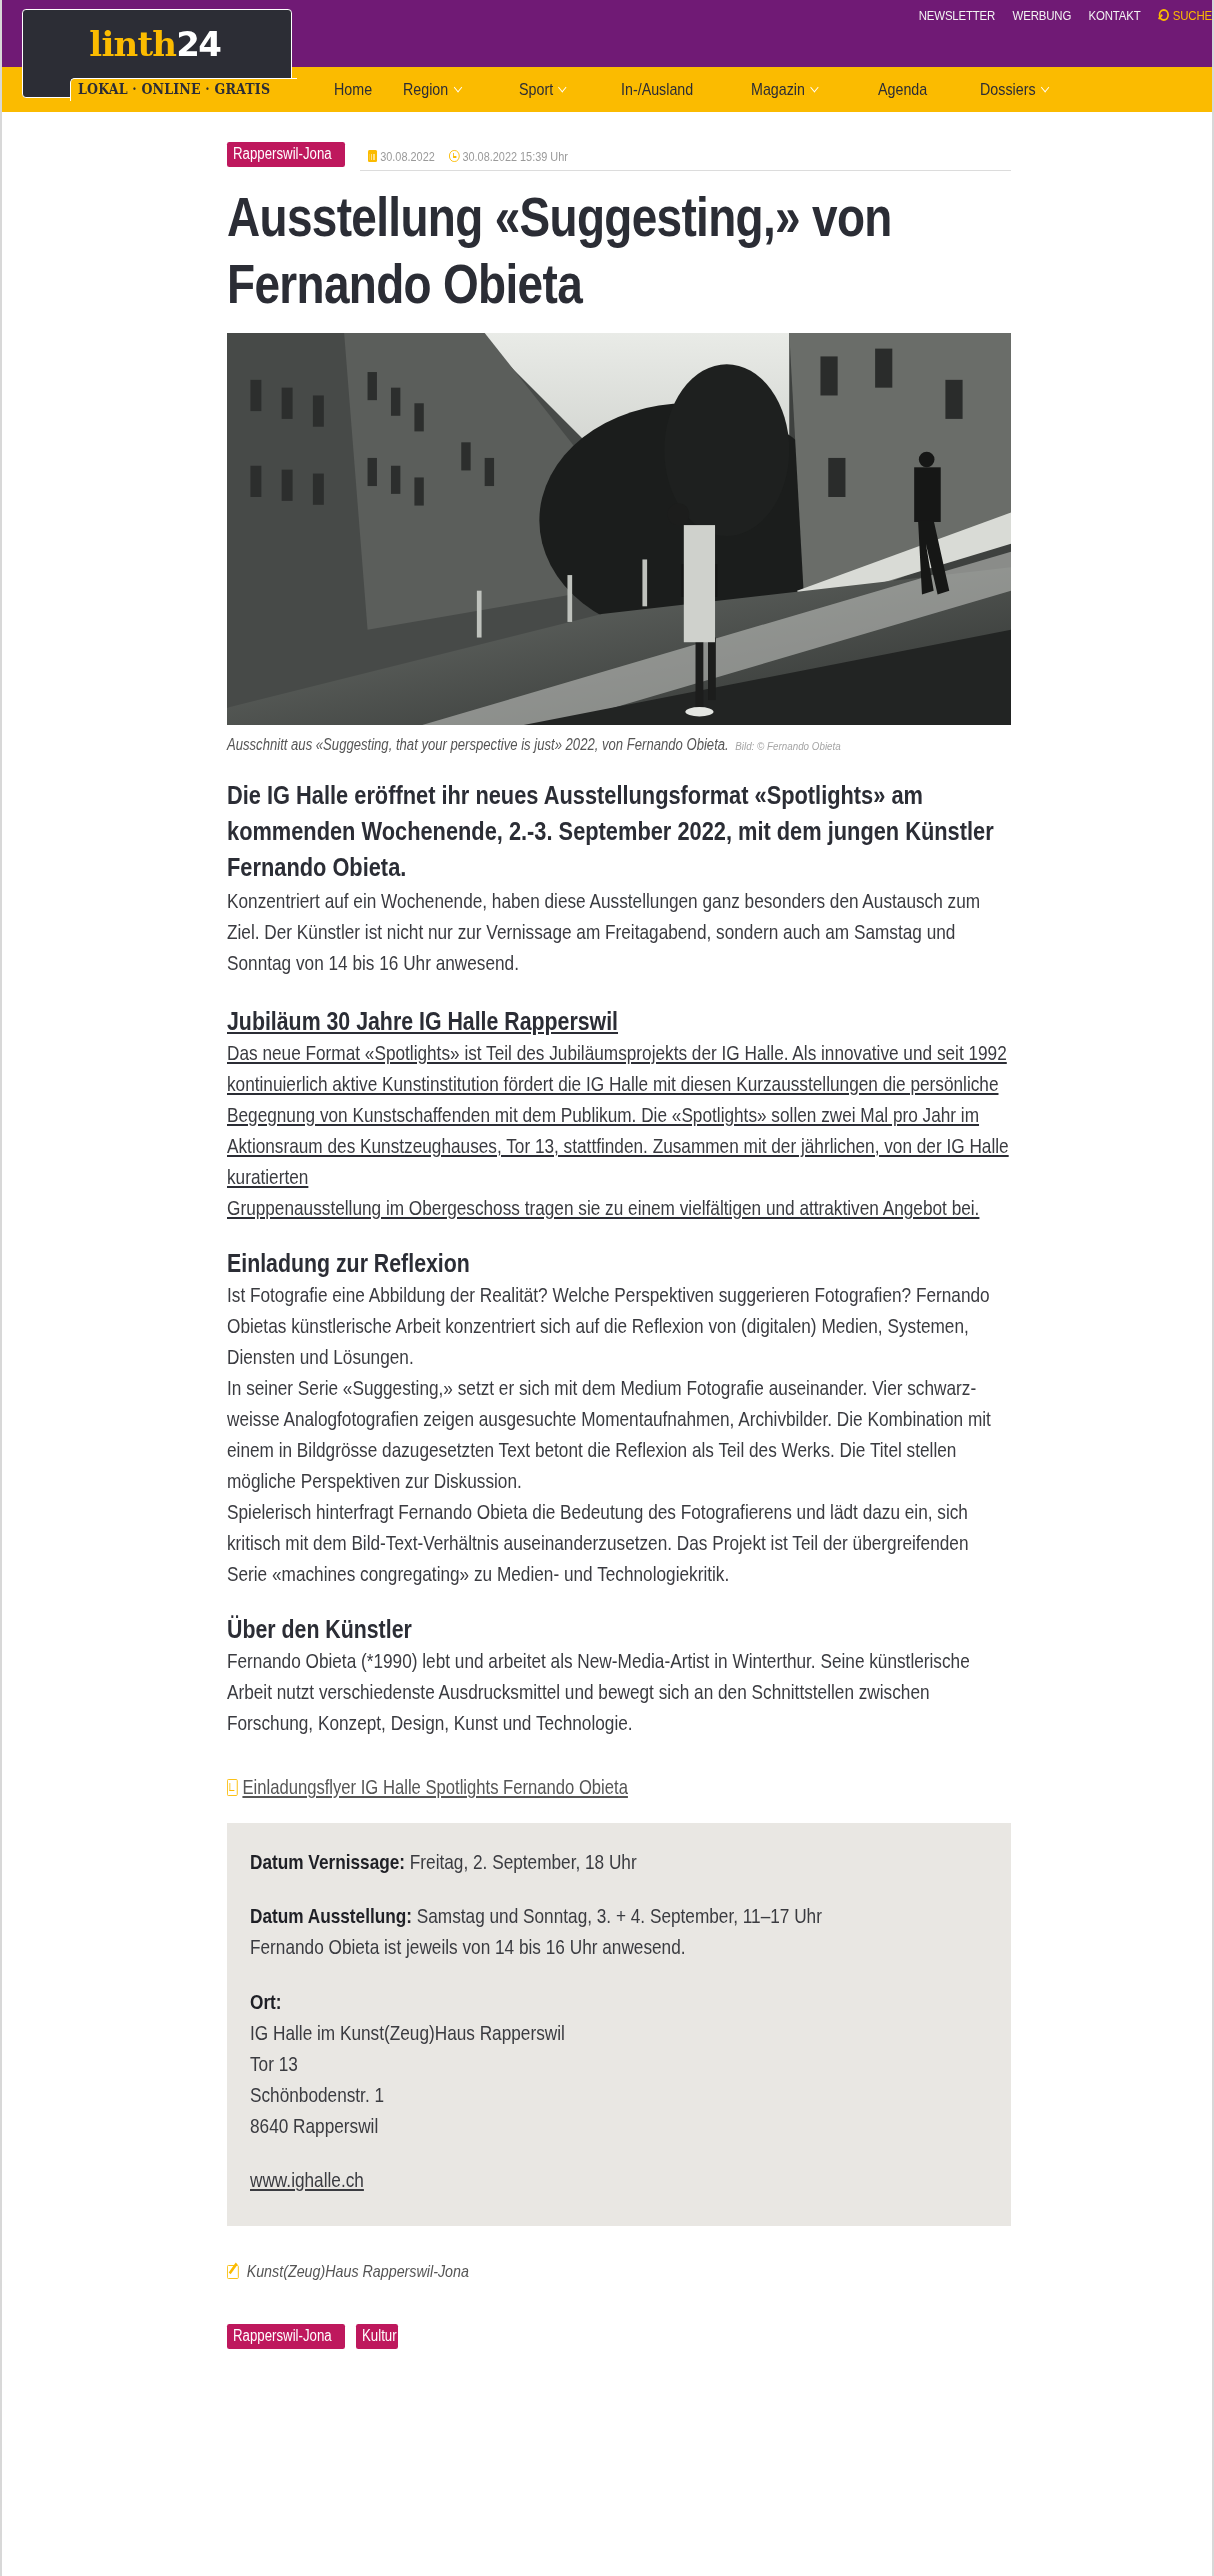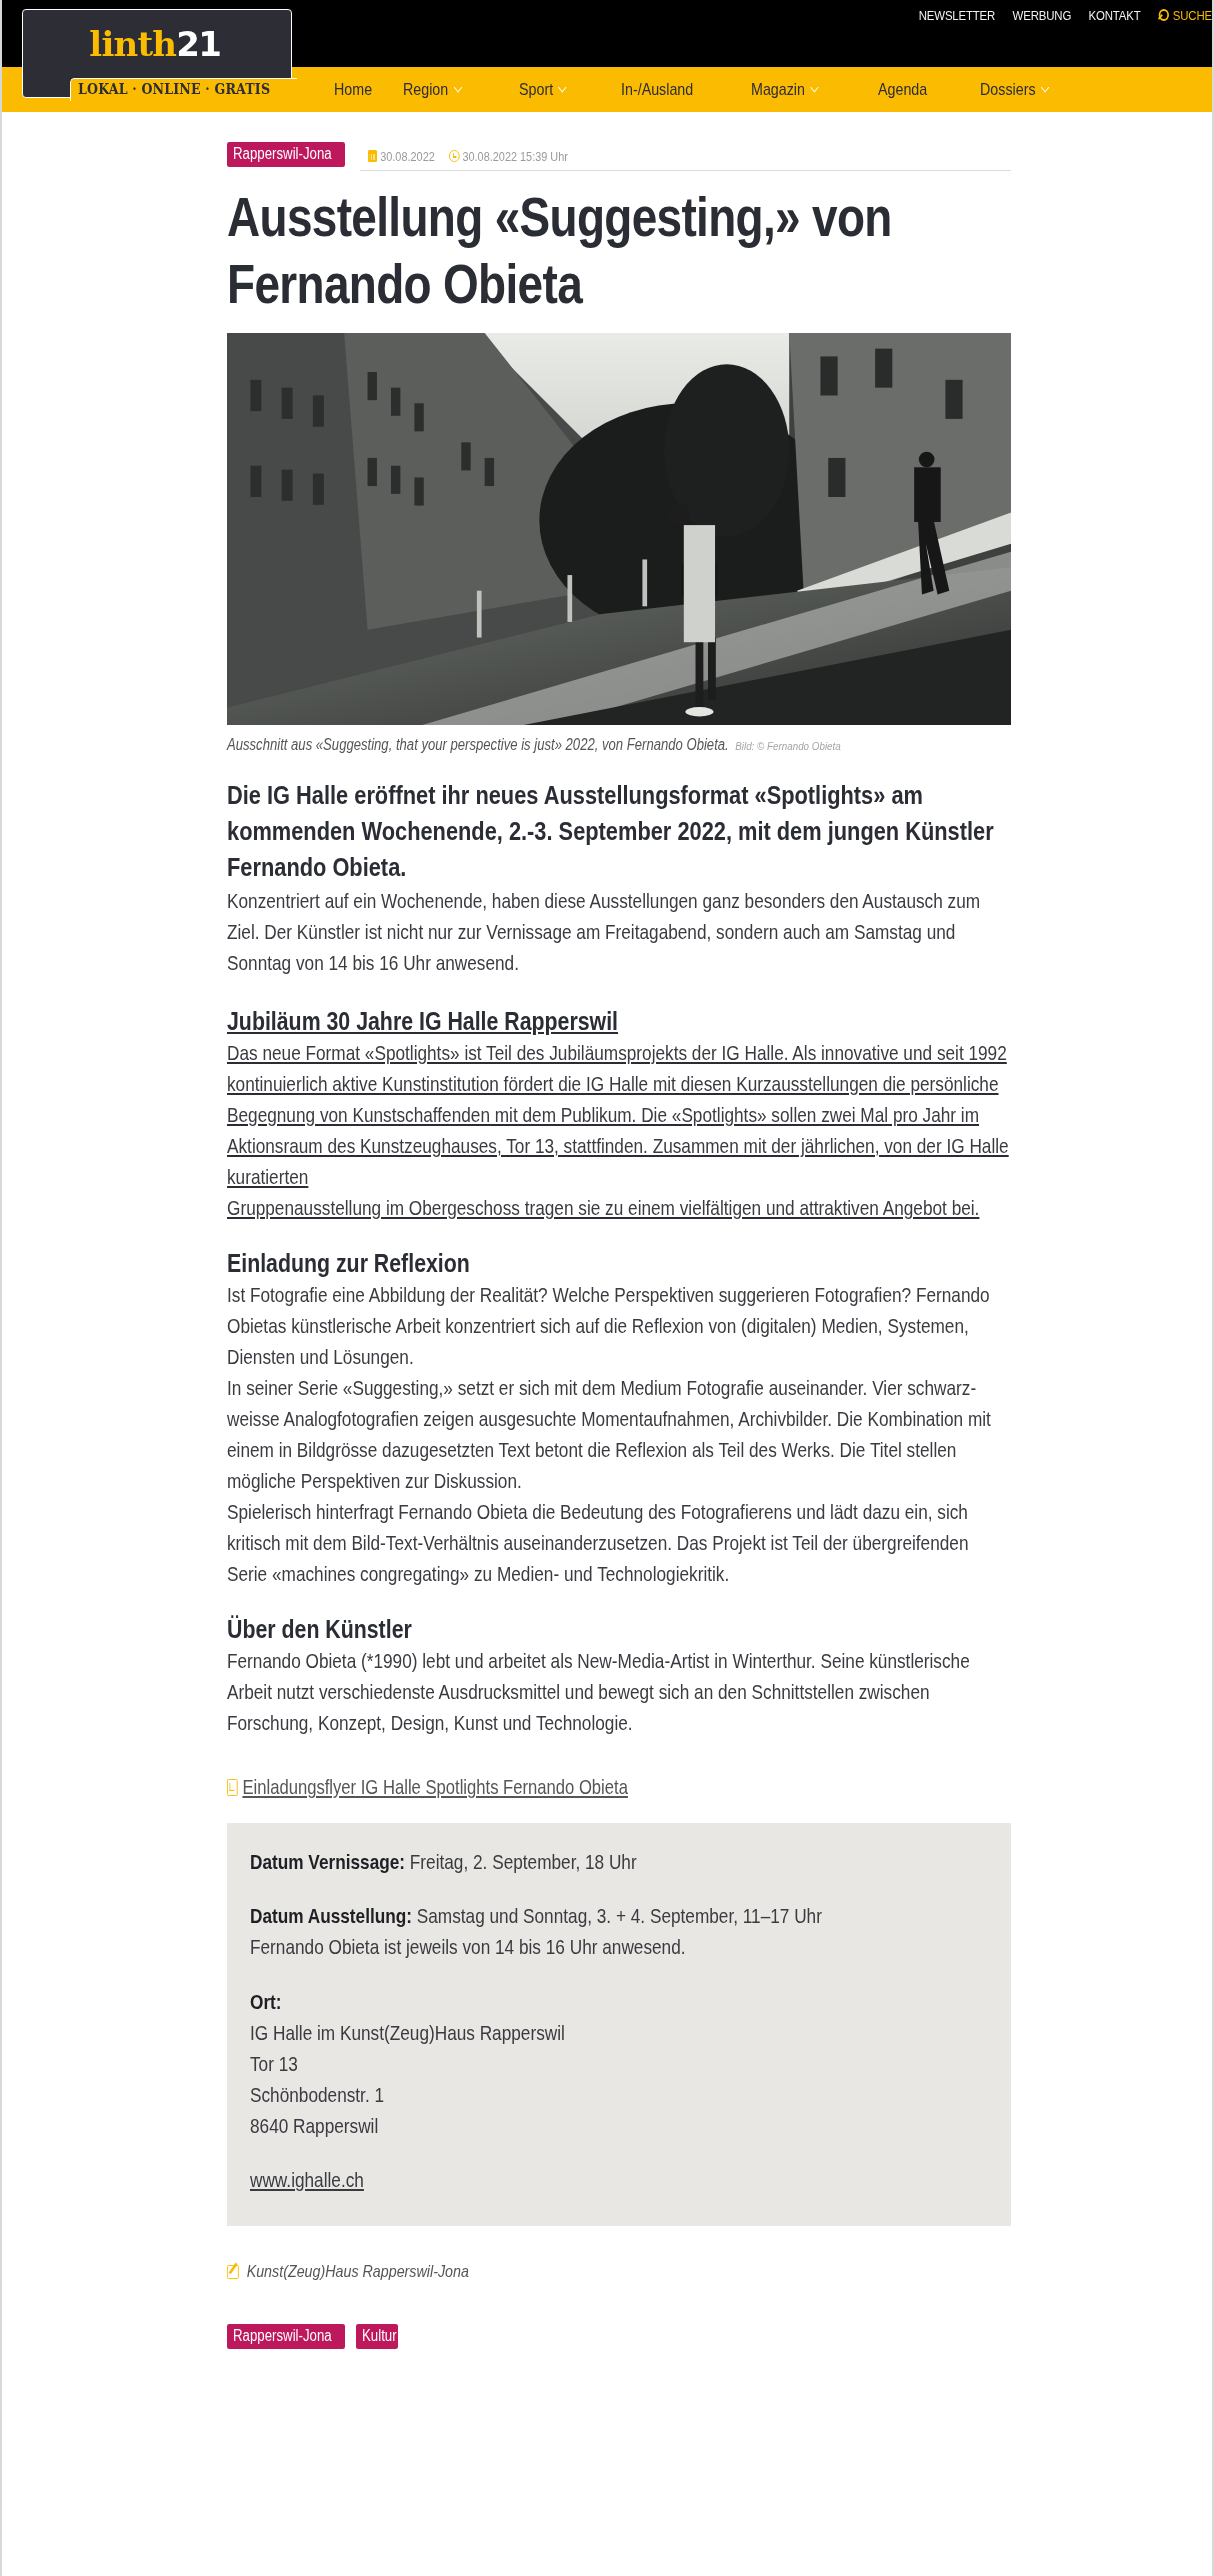--- a/index.html
+++ b/index.html
@@ -9,21 +9,21 @@
     color: #2b2d35;
     position: relative;
     min-height: 2576px;
     border-left: 2.3px solid #d8d8d8;
     border-right: 2.3px solid #d8d8d8;
   }
 
   
   .topbar {
     position: absolute; left: 0; right: 0; top: 0;
-    height: 67px; background: #000000;
+    height: 67px; background: #701a75;
   }
   .navbar {
     position: absolute; left: 0; right: 0; top: 67px;
     height: 45px; background: #fbbb00;
   }
   .top-links {
     position: absolute; top: 7.8px; right: 0;
     display: flex; gap: 20.3px; align-items: center;
     font-family: "Liberation Sans", sans-serif;
     font-size: 13.3px; letter-spacing: -0.2px;
@@ -206,21 +206,21 @@
         <span class="search-glyph"></span>
         <span>SUCHE</span>
       </a>
     </nav>
   </div>
   <div class="navbar"></div>
 
   <a href="#" class="logo">
     <div class="logo-tabcut"></div>
     <div class="logo-word">
-      <span class="l">linth</span><span class="n">21</span>
+      <span class="l">linth</span><span class="n">24</span>
     </div>
     <div class="logo-tag">LOKAL · ONLINE · GRATIS</div>
   </a>
 
   <nav class="main-nav">
     <a class="item w-home">
       <span>Home</span>
     </a>
     <a class="item">
       <span>Region</span>

